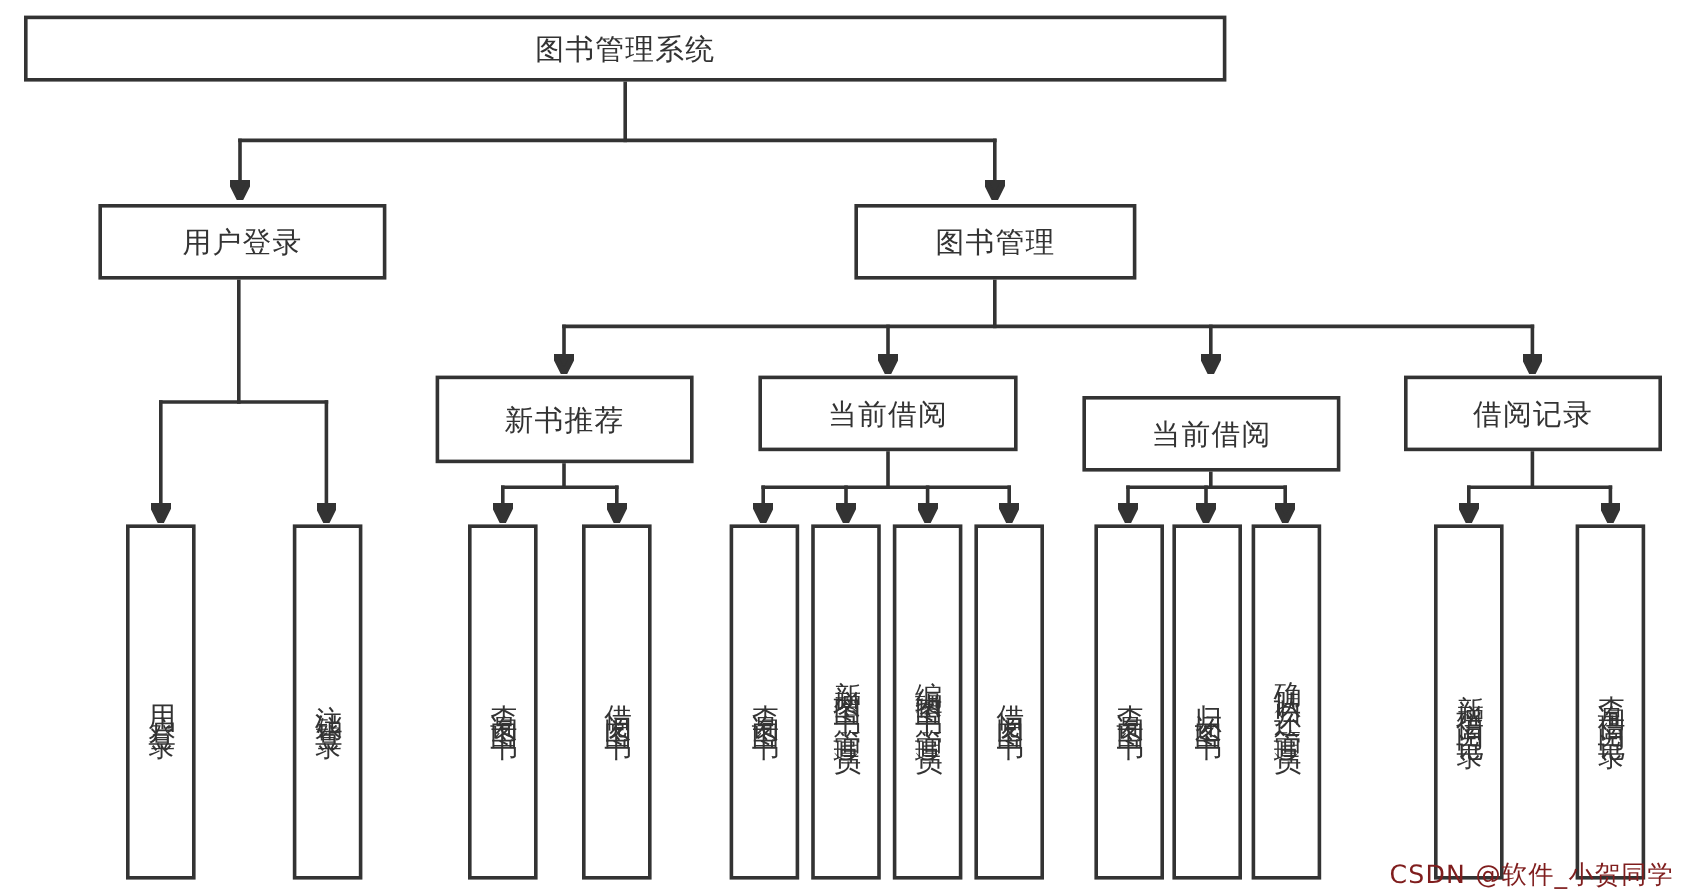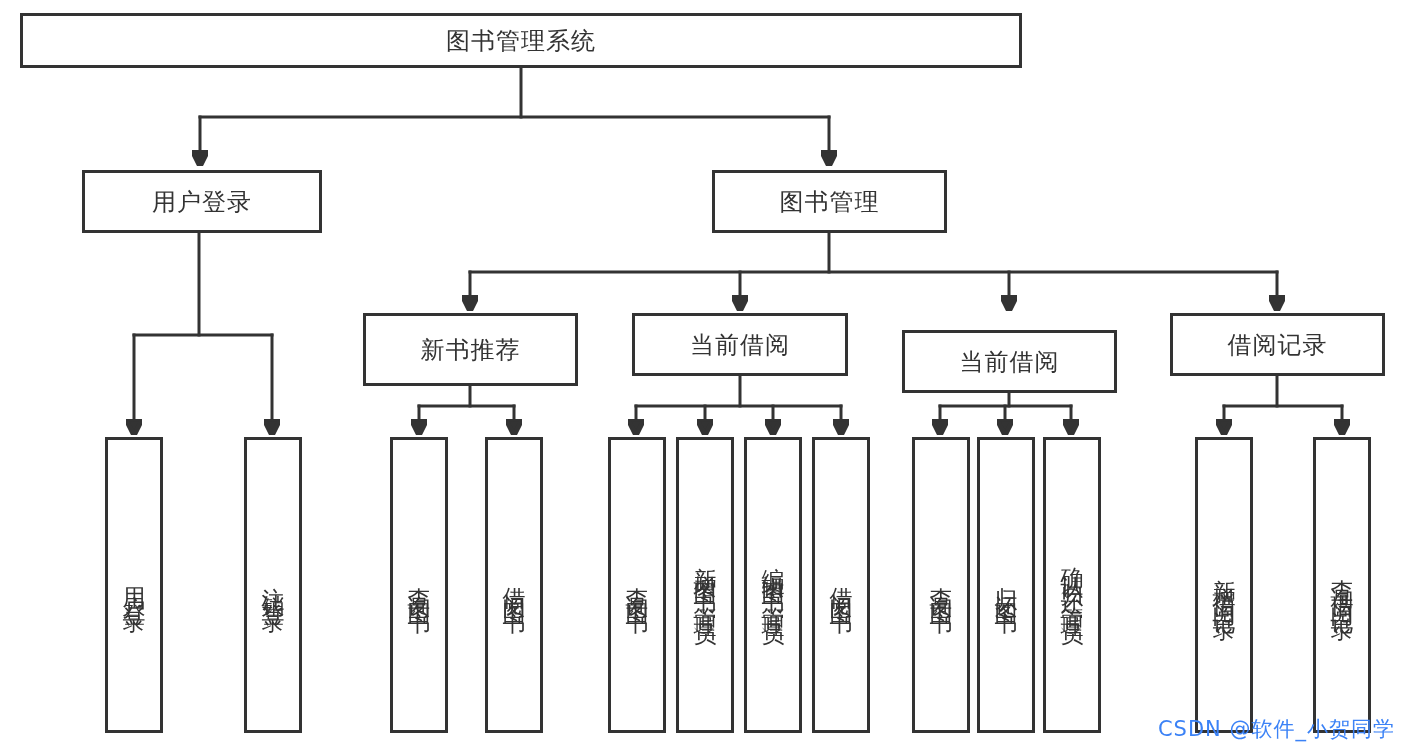--- a/index.html
+++ b/index.html
@@ -60,21 +60,21 @@
   .l-9  { left: 912px; }
   .l-10 { left: 977px; }
   .l-11 { left: 1043px; }
   .l-12 { left: 1195px; }
   .l-13 { left: 1313px; }
   .watermark {
     position: absolute;
     right: 10px;
     top: 715px;
     font-size: 21px;
-    color: #3b82f6;
+    color: #7f1d1d;
     letter-spacing: 1px;
     z-index: 5;
     white-space: nowrap;
   }
 </style>
 </head>
 <body>
 
 <div class="canvas">
 

